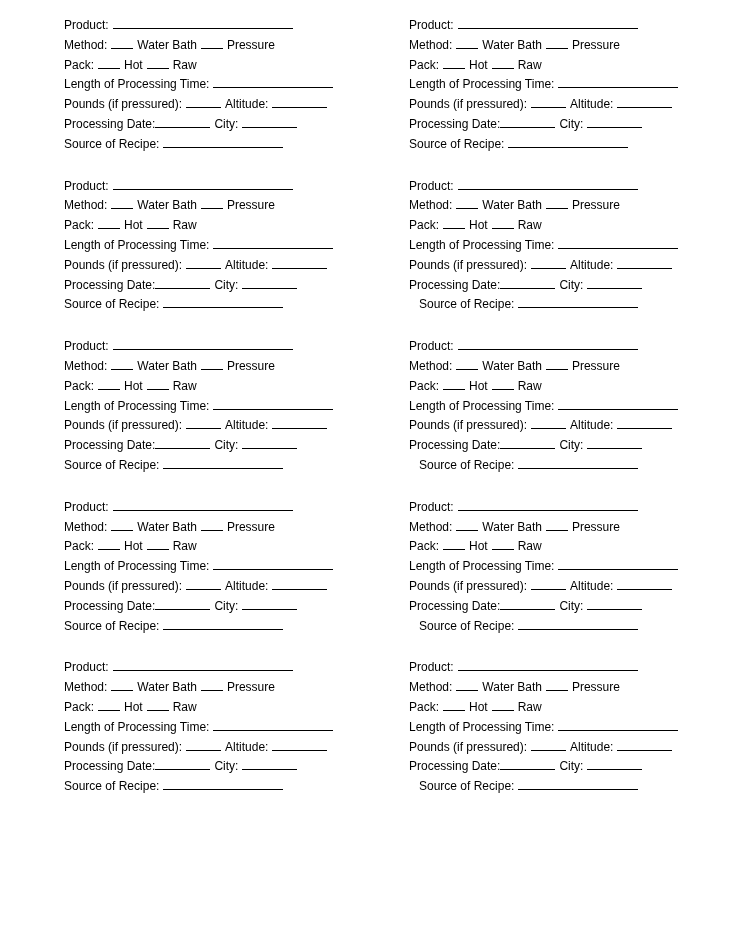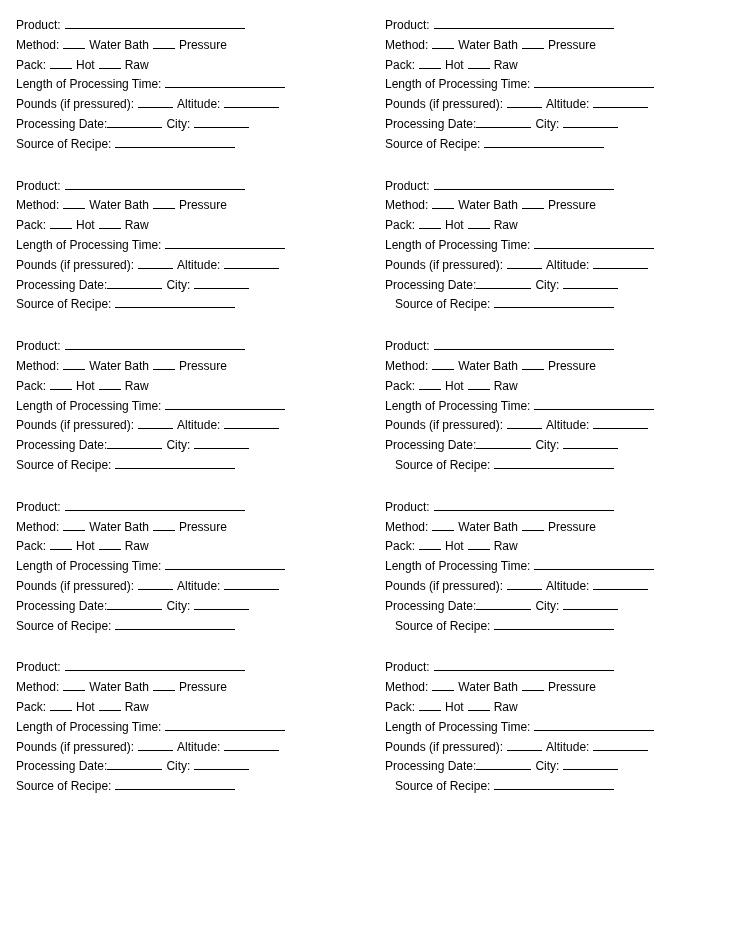--- a/index.html
+++ b/index.html
@@ -14,20 +14,21 @@
       font-size: 12px;
       width: 736px;
       min-height: 931px;
       padding: 10px 12px;
     }
 
     .page-grid {
       display: grid;
       grid-template-columns: 1fr 1fr;
       gap: 6px 26px;
+      margin-left: 48px;
     }
 
     .card {
       padding: 6px 4px 10px 4px;
       line-height: 1.65;
     }
 
     .field-line {
       display: flex;
       align-items: baseline;

